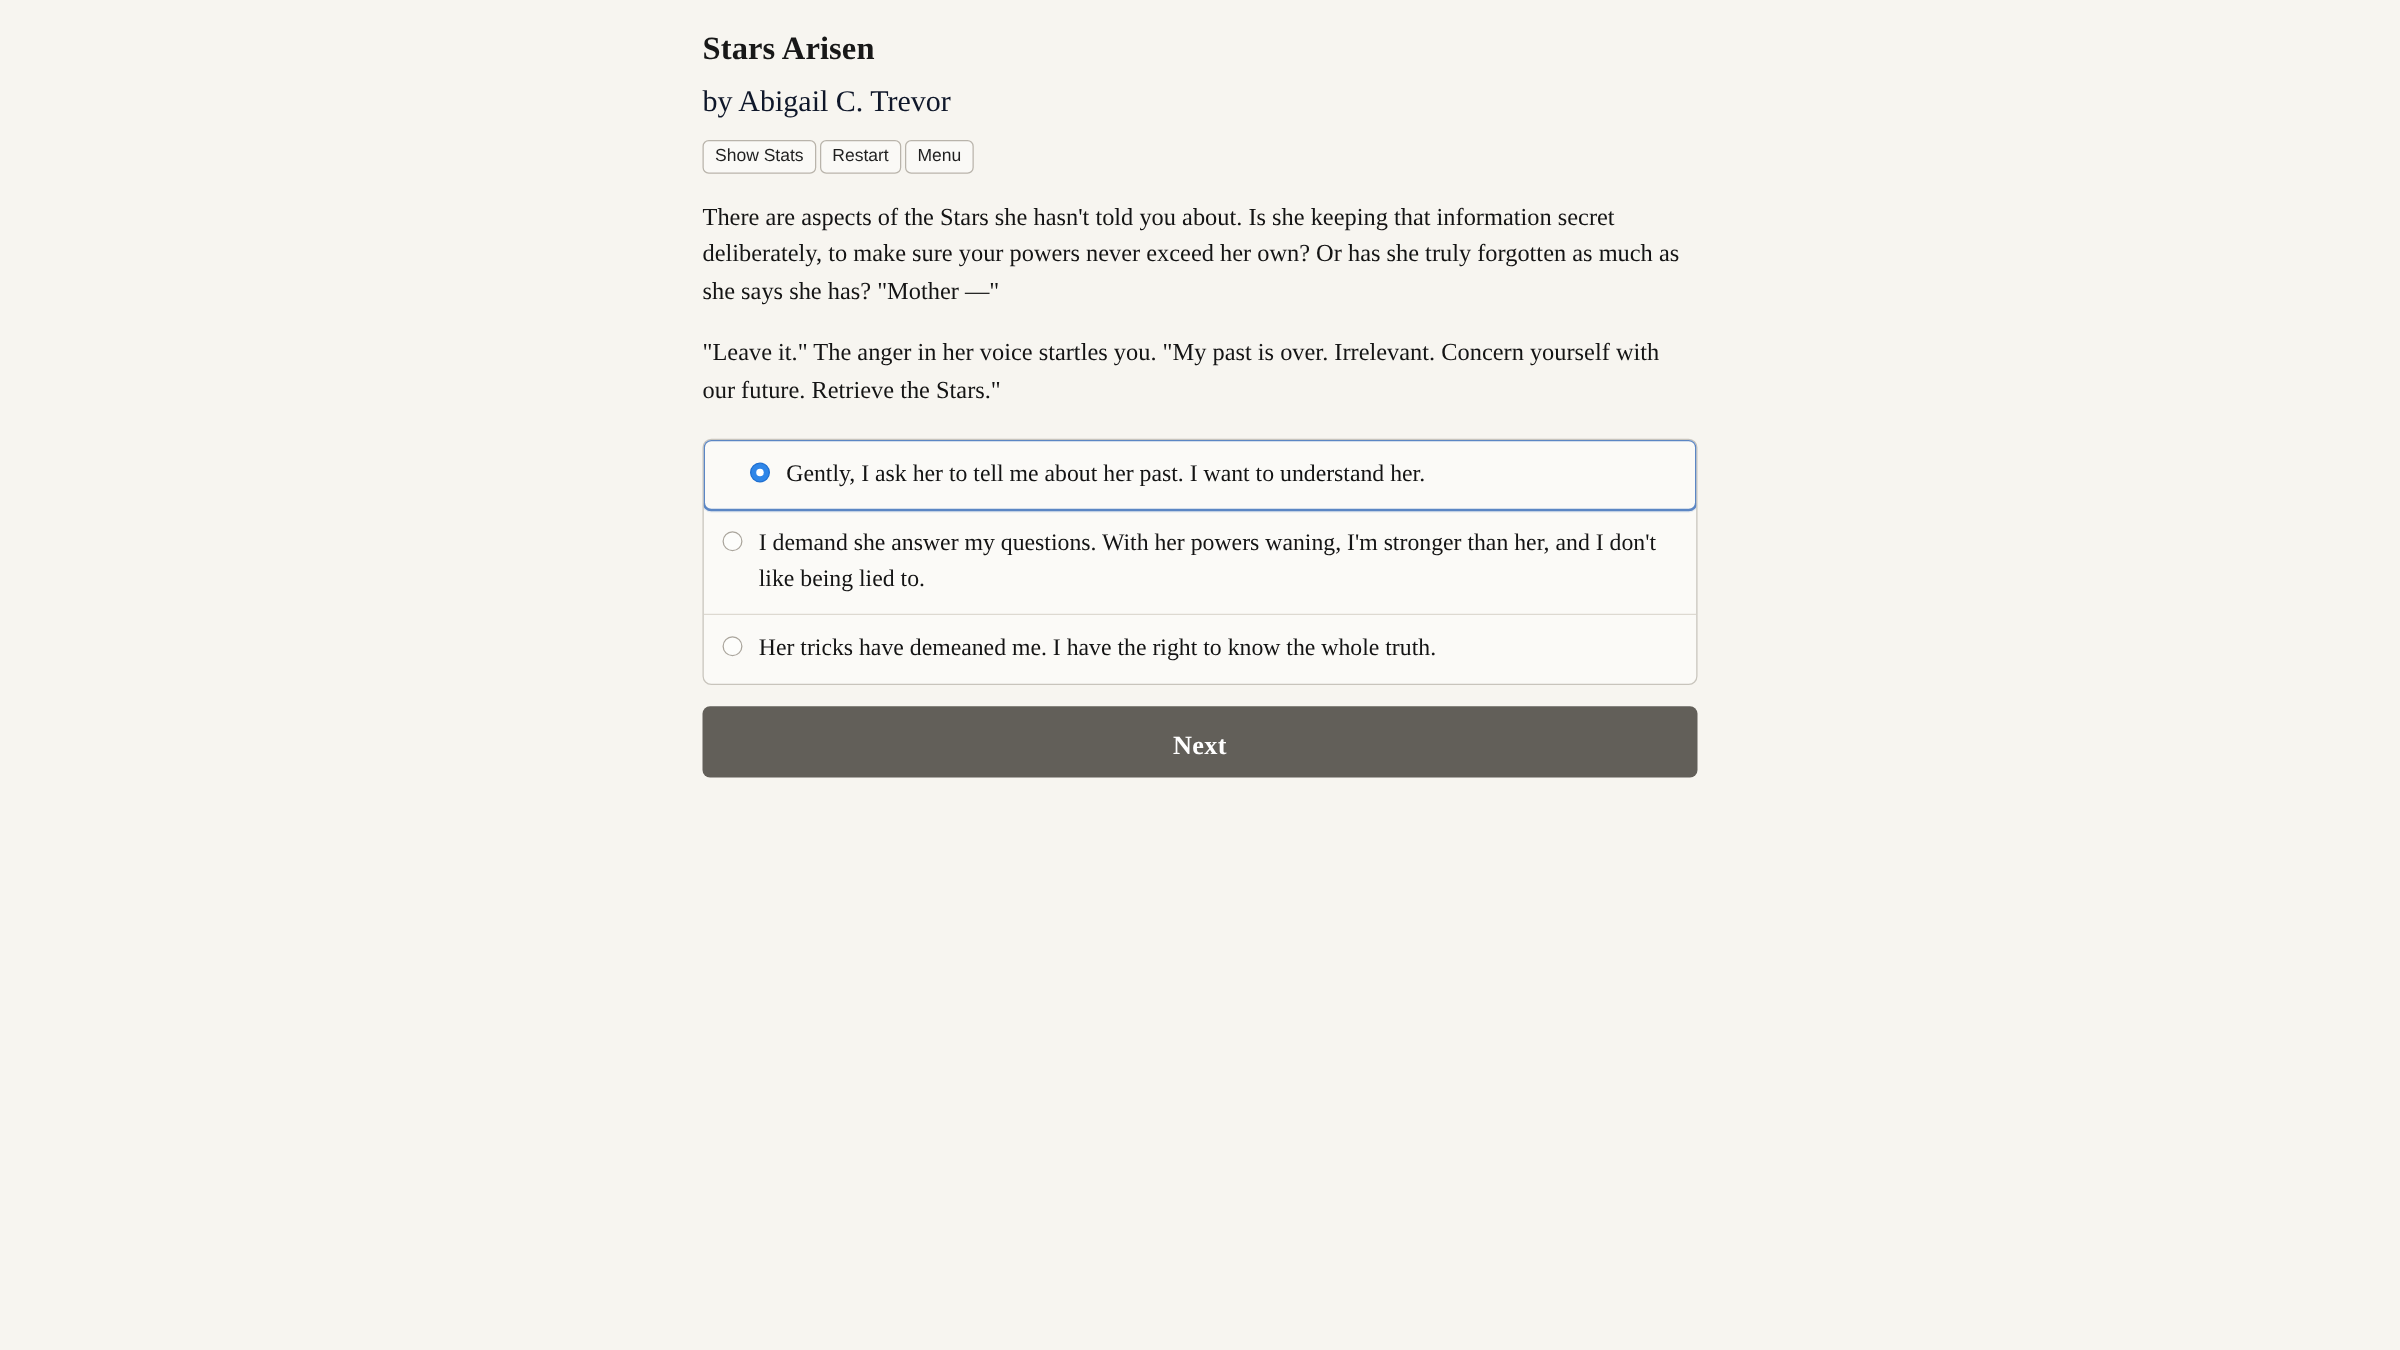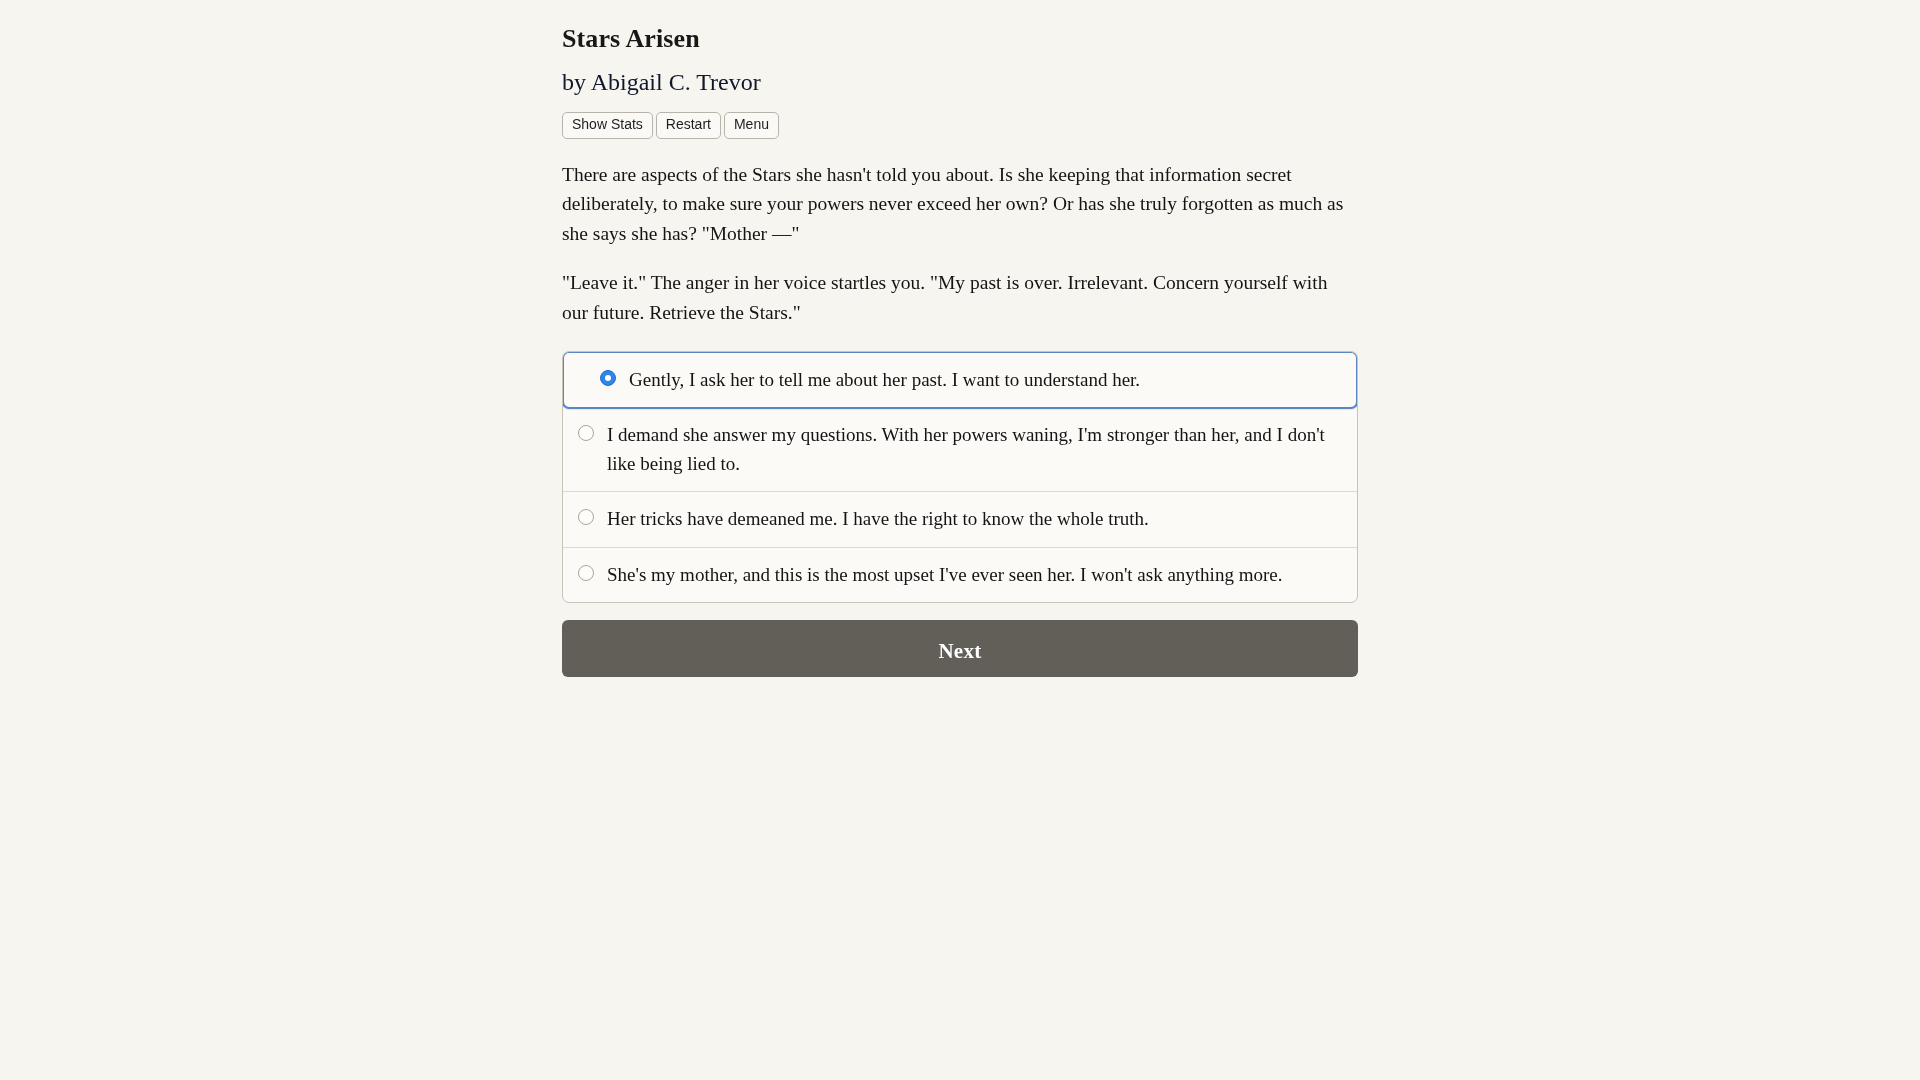--- a/index.html
+++ b/index.html
@@ -180,23 +180,19 @@
       <div class="choice">
         <span class="radio"></span>
         <span class="choice-text">I demand she answer my questions. With her powers waning, I'm stronger than her, and I don't like being lied to.</span>
       </div>
 
       <div class="choice">
         <span class="radio"></span>
         <span class="choice-text">Her tricks have demeaned me. I have the right to know the whole truth.</span>
       </div>
 
-      <div class="choice">
-        <span class="radio"></span>
-        <span class="choice-text">She's my mother, and this is the most upset I've ever seen her. I won't ask anything more.</span>
-      </div>
 
     </div>
 
     <button class="next-button">Next</button>
 
   </div>
 </div>
 
 </body></html>

